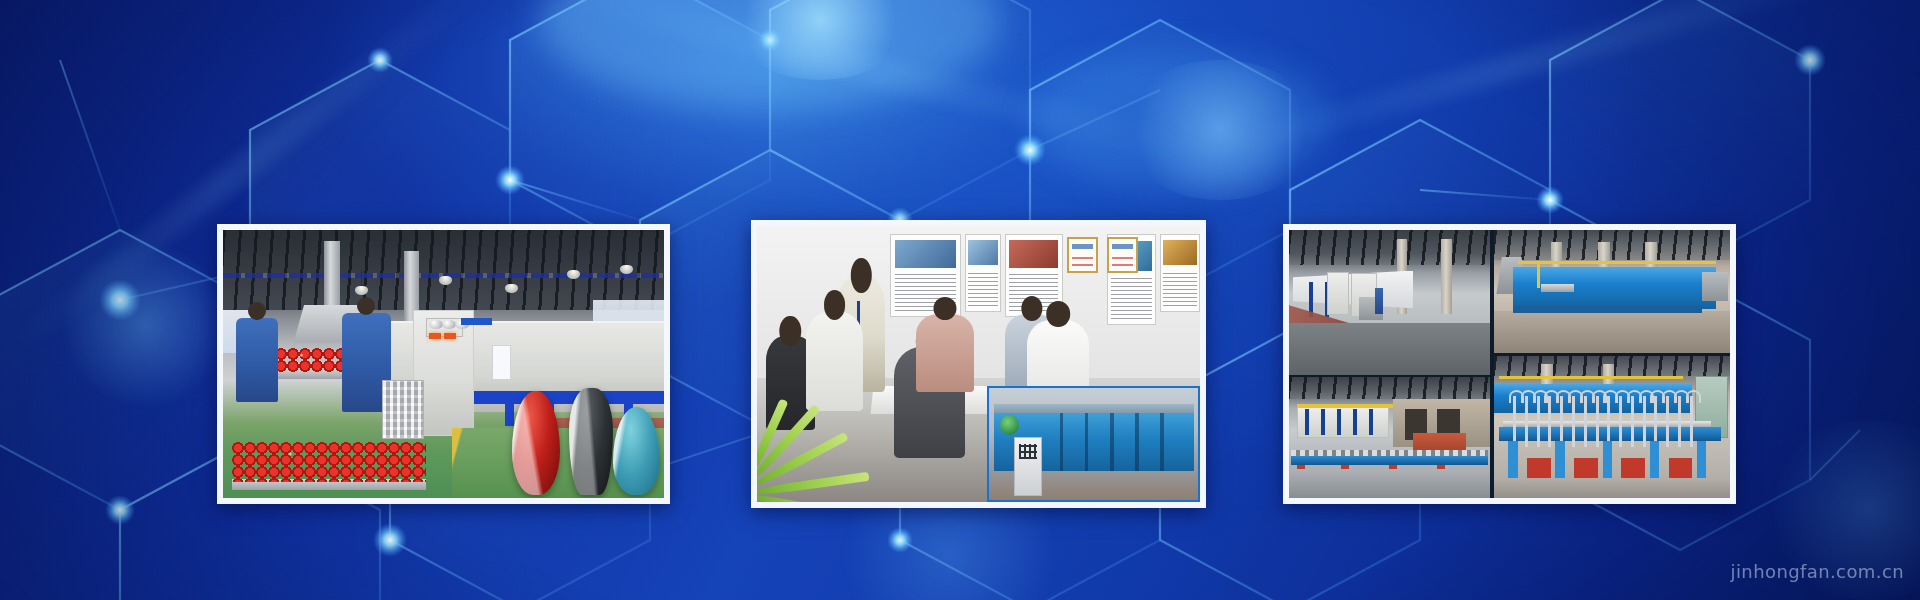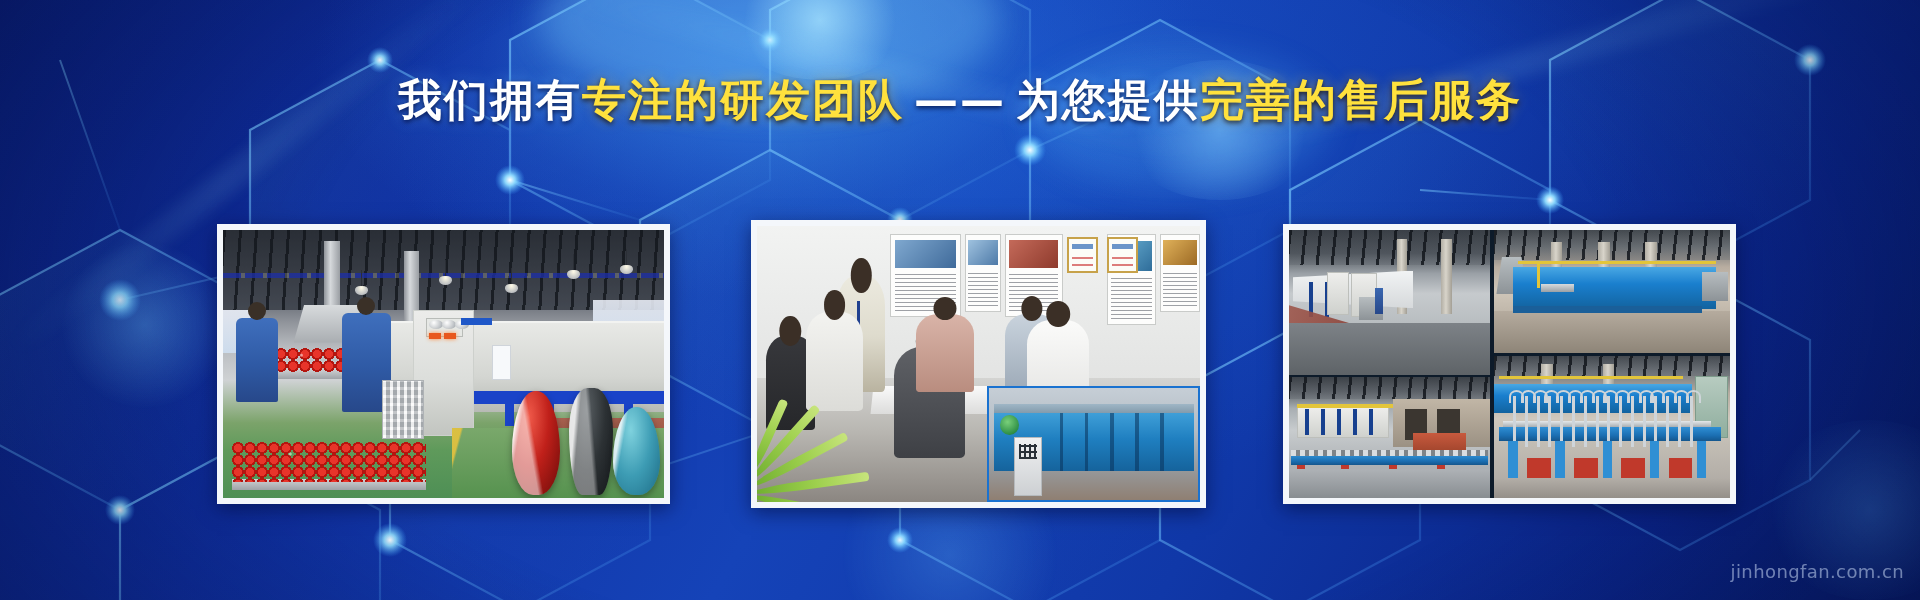--- a/index.html
+++ b/index.html
@@ -543,23 +543,20 @@
   <div class="sweep" style="left:1180px; top:40px; width:760px; height:26px; transform:rotate(-16deg); opacity:.45;"></div>
 
   <div class="glow" style="left:730px; top:-40px; width:180px; height:120px; background:radial-gradient(circle,rgba(170,230,255,.75),rgba(90,190,255,0) 70%);"></div>
   <div class="glow" style="left:1120px; top:60px; width:200px; height:140px; background:radial-gradient(circle,rgba(130,205,255,.55),rgba(60,160,250,0) 70%);"></div>
   <div class="glow" style="left:60px; top:240px; width:170px; height:170px; background:radial-gradient(circle,rgba(110,195,255,.40),rgba(40,130,230,0) 70%);"></div>
   <div class="glow" style="left:1760px; top:420px; width:220px; height:180px; background:radial-gradient(circle,rgba(90,175,255,.30),rgba(20,90,200,0) 70%);"></div>
   <div class="glow" style="left:820px; top:480px; width:260px; height:150px; background:radial-gradient(circle,rgba(100,185,255,.26),rgba(20,90,200,0) 72%);"></div>
 
   <div class="vignette"></div>
 
-  <div id="headline">
-    <span class="w">我们拥有</span><span class="y">专注的研发团队</span><span class="dash">——</span><span class="w">为您提供</span><span class="y">完善的售后服务</span>
-  </div>
 
   <div id="panels">
 
     <div class="panel" id="panel-1">
       <div class="panel-inner">
         <div class="ph1">
           <div class="roof"></div>
           <div class="truss"></div>
 
           <div class="lamp" style="left:30%; top:21%;"></div>

